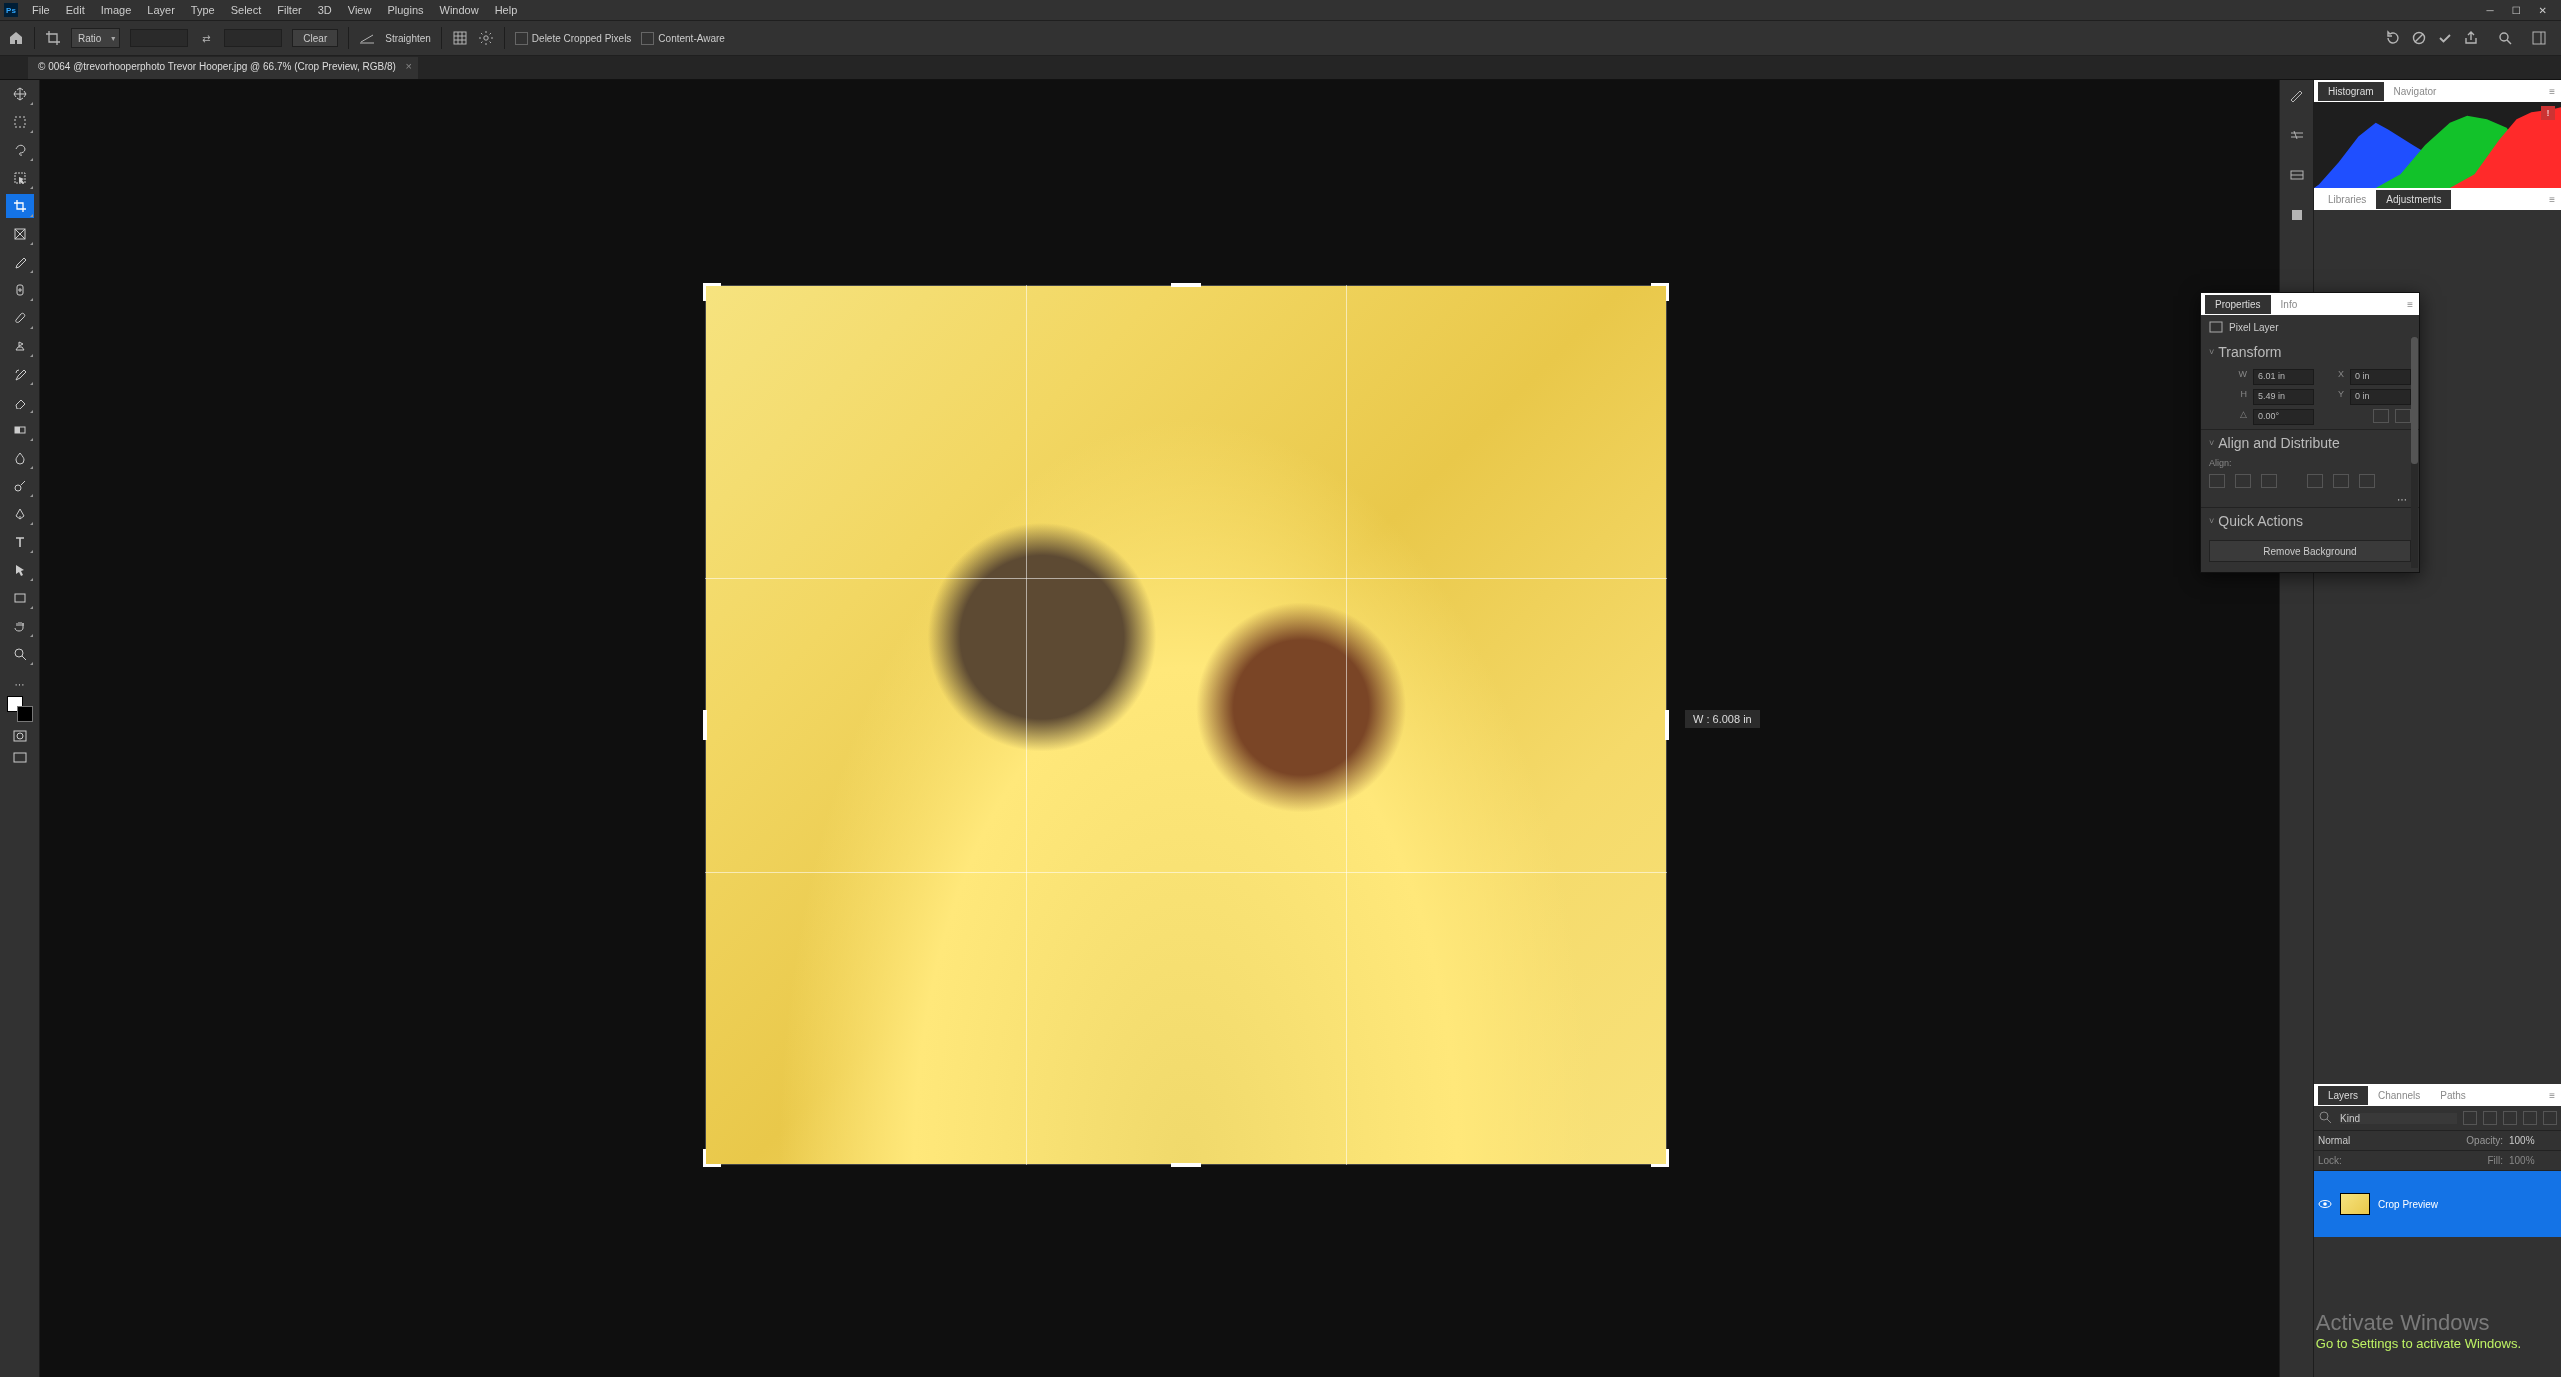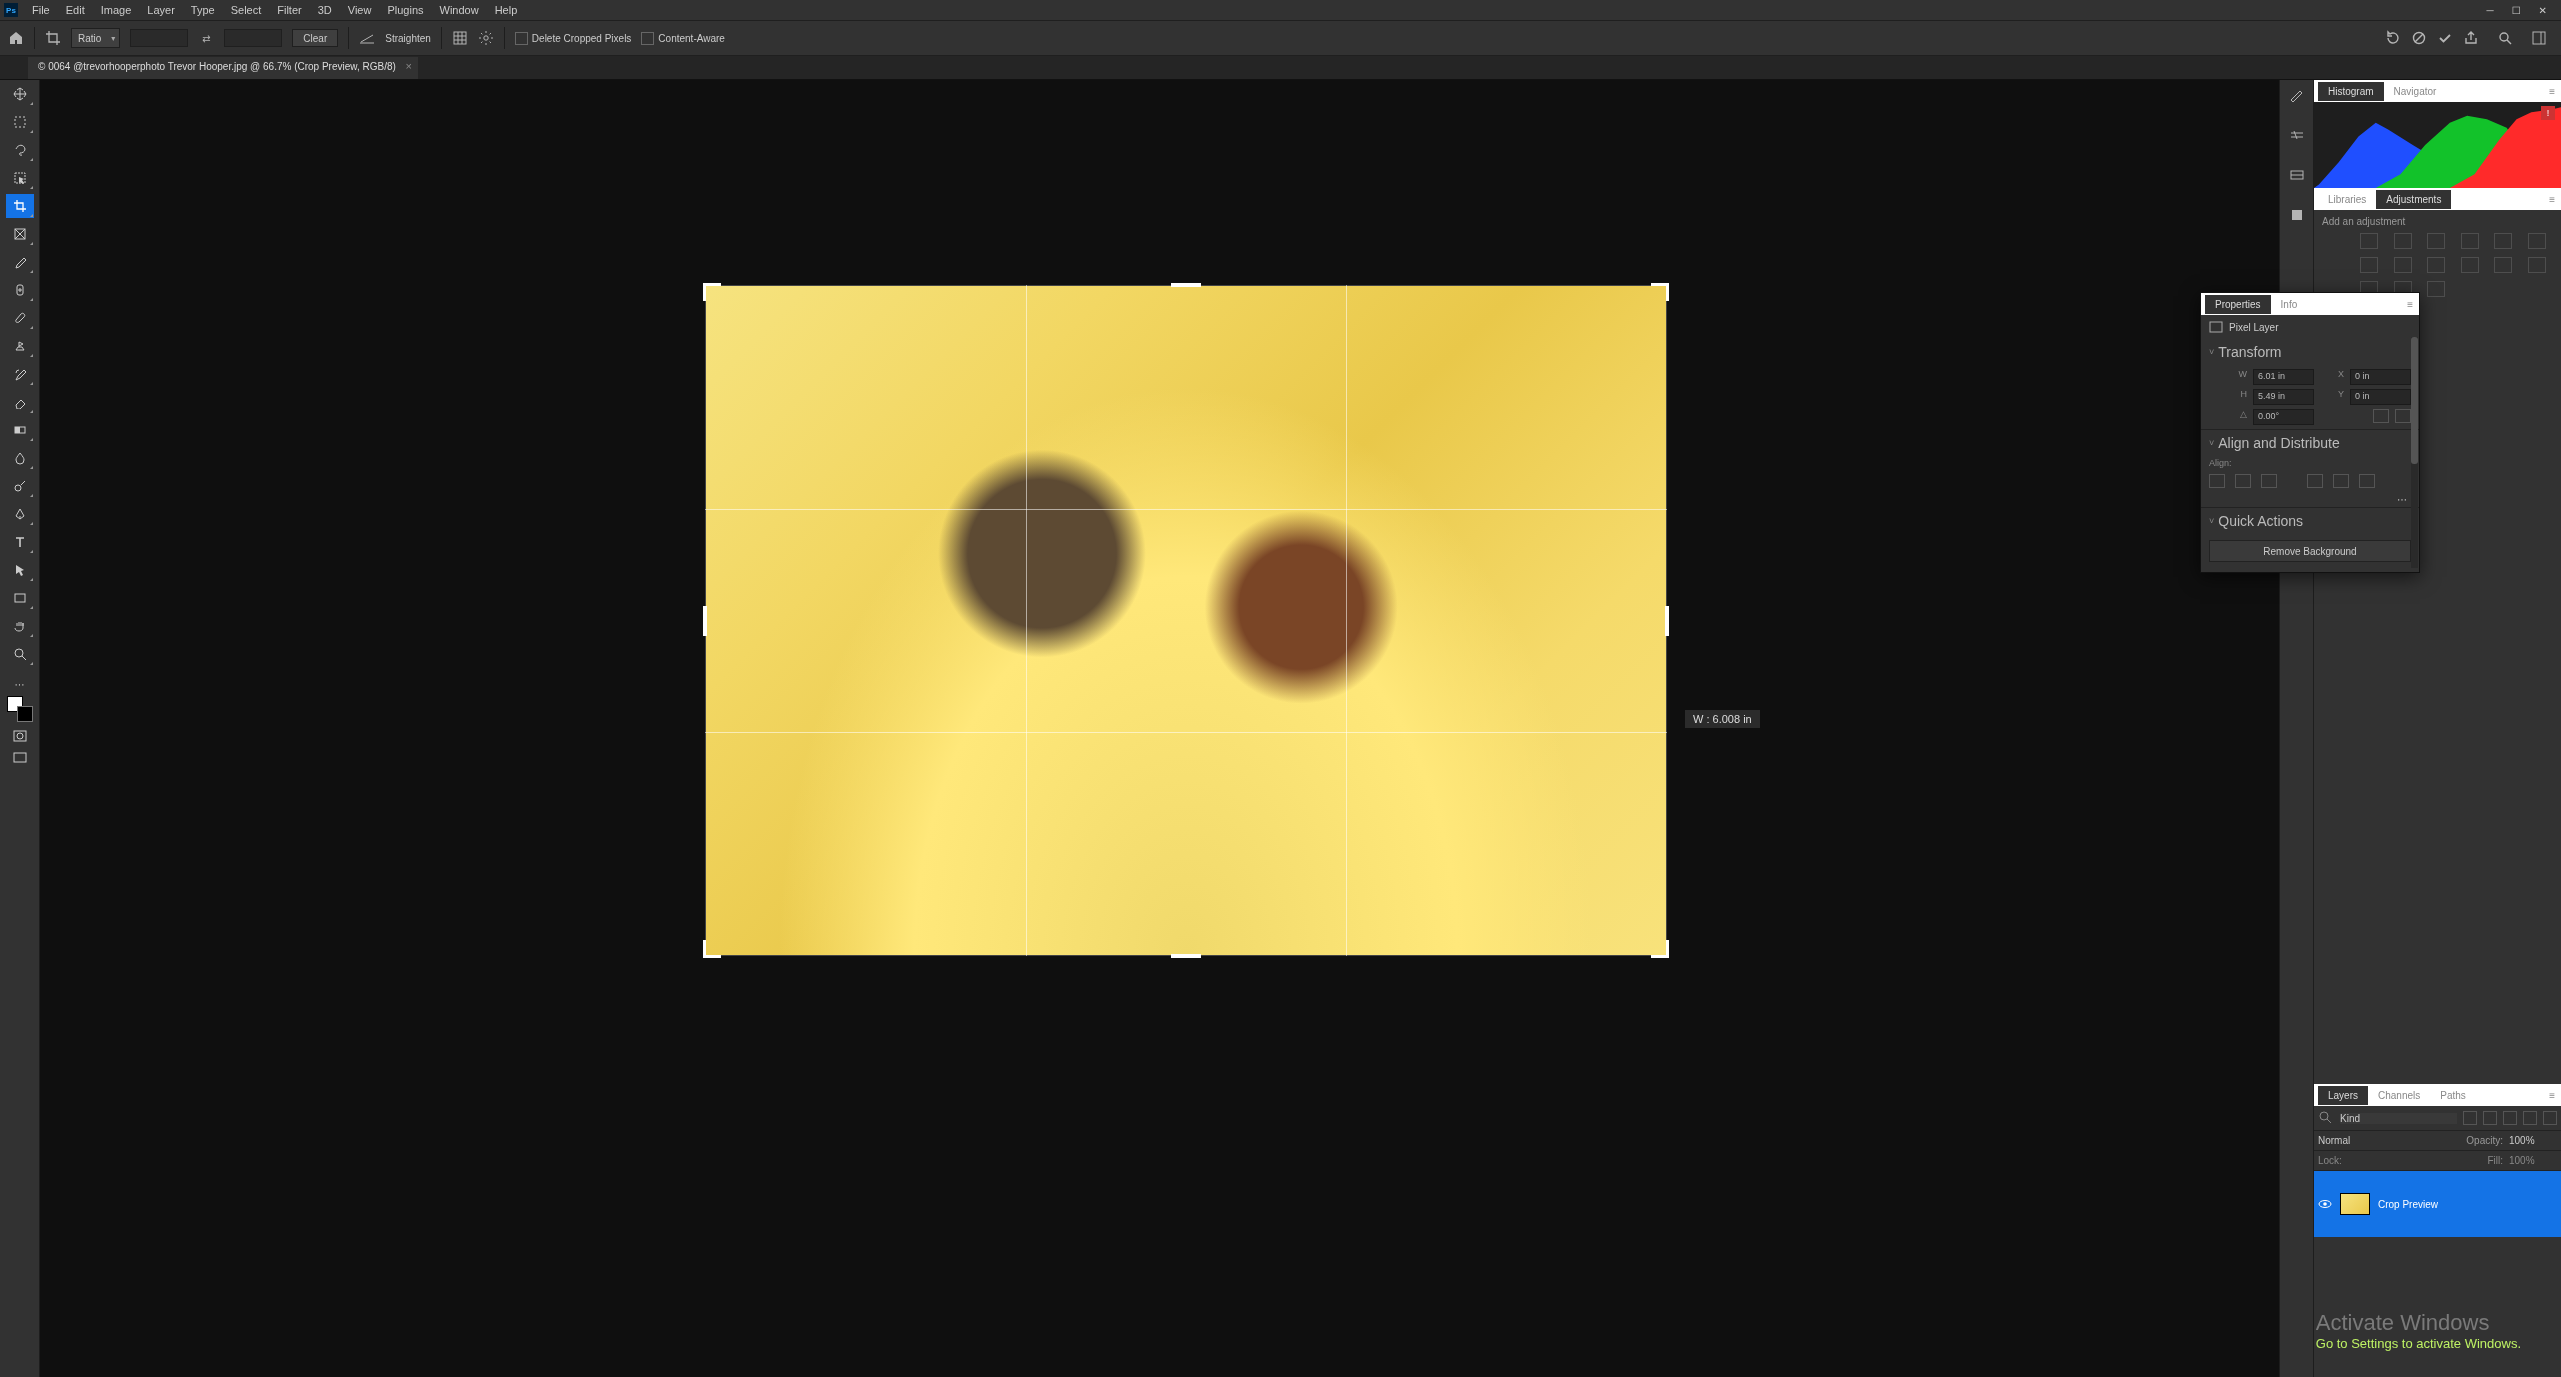--- a/index.html
+++ b/index.html
@@ -36,21 +36,21 @@
 .toolbox .toolbtn { width:28px; height:24px; display:flex; align-items:center; justify-content:center; margin:0 0 4px 0; position:relative; color:#ccc; }
 .toolbox .toolbtn.active { background:#1473e6; color:#fff; }
 .toolbox .toolbtn::after { content:""; position:absolute; right:1px; bottom:1px; width:0; height:0; border-left:3px solid transparent; border-bottom:3px solid #999; }
 .toolbox .swatches { width:26px; height:26px; position:relative; margin-top:4px; }
 .toolbox .swatches .fg { position:absolute; left:0; top:0; width:16px; height:16px; background:#fff; border:1px solid #000; }
 .toolbox .swatches .bg { position:absolute; right:0; bottom:0; width:16px; height:16px; background:#000; border:1px solid #777; }
 .toolbox .mini { width:22px; height:16px; margin-top:6px; display:flex; align-items:center; justify-content:center; }
 
 
 .viewport { flex:1; background:#0f0f0f; position:relative; }
-.canvas-wrap { position:absolute; left:665px; top:205px; width:962px; height:671px;text-decoration:underline; }
+.canvas-wrap { position:absolute; left:665px; top:205px; width:962px; height:880px;text-decoration:underline; }
 .photo { width:100%; height:100%; background: radial-gradient(circle at 35% 40%, #5d4a33 0%, #5d4a33 10%, transparent 14%),
     radial-gradient(circle at 62% 48%, #7a4526 0%, #7a4526 9%, transparent 14%),
     radial-gradient(ellipse at 50% 100%, #f0d96b 0%, #ffe87a 40%, transparent 60%),
     linear-gradient(135deg, #f6e37f 0%, #f2d763 25%, #e9c84a 50%, #f5da6a 75%, #f8e27b 100%);
     border:1px solid #444;
 }
 .crop-overlay { position:absolute; inset:0; }
 .crop-overlay .gl { position:absolute; background:rgba(255,255,255,0.55); }
 .crop-overlay .gv { width:1px; height:100%; }
 .crop-overlay .gh { height:1px; width:100%; }
@@ -426,44 +426,20 @@
         <polygon fill="#ff2a2a" points="0,50 55,50 65,42 75,22 82,10 88,6 93,5 97,4 100,3 100,50"></polygon>
       </svg>
       <div class="hist-warn">!</div>
     </div>
 
     <div class="panel-tabs">
       <div class="tab">Libraries</div>
       <div class="tab active">Adjustments</div>
       <div class="menu">≡</div>
     </div>
-    <div class="panel-body">
-      <div style="font-size:10px;color:#999;margin:2px 0 4px 2px">Add an adjustment</div>
-      <div class="adj-grid" style="margin-left:40px;grid-template-columns:repeat(6,1fr)">
-        <div class="ai"></div>
-        <div class="ai"></div>
-        <div class="ai"></div>
-        <div class="ai"></div>
-        <div class="ai"></div>
-        <div class="ai"></div>
-      </div>
-      <div class="adj-grid" style="margin-left:40px;grid-template-columns:repeat(6,1fr)">
-        <div class="ai"></div>
-        <div class="ai"></div>
-        <div class="ai"></div>
-        <div class="ai"></div>
-        <div class="ai"></div>
-        <div class="ai"></div>
-      </div>
-      <div class="adj-grid" style="margin-left:40px;grid-template-columns:repeat(6,1fr)">
-        <div class="ai"></div>
-        <div class="ai"></div>
-        <div class="ai"></div>
-      </div>
-    </div>
 
     <div style="flex:1"></div>
 
     <div class="panel-tabs">
       <div class="tab active">Layers</div>
       <div class="tab">Channels</div>
       <div class="tab">Paths</div>
       <div class="menu">≡</div>
     </div>
     <div class="panel-body" style="padding:0">

